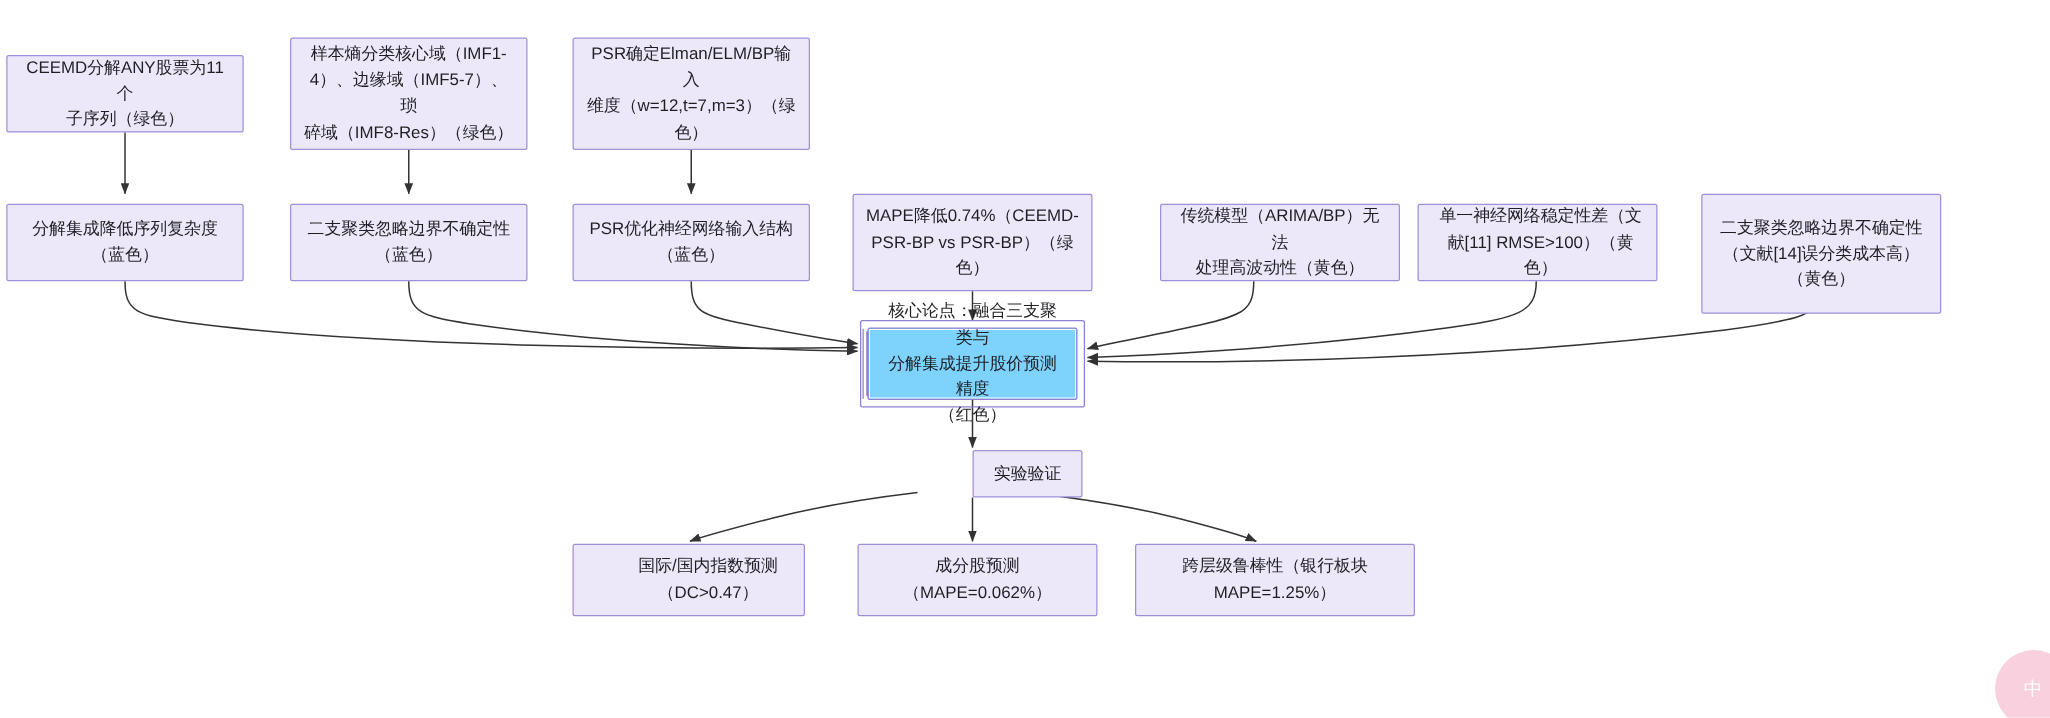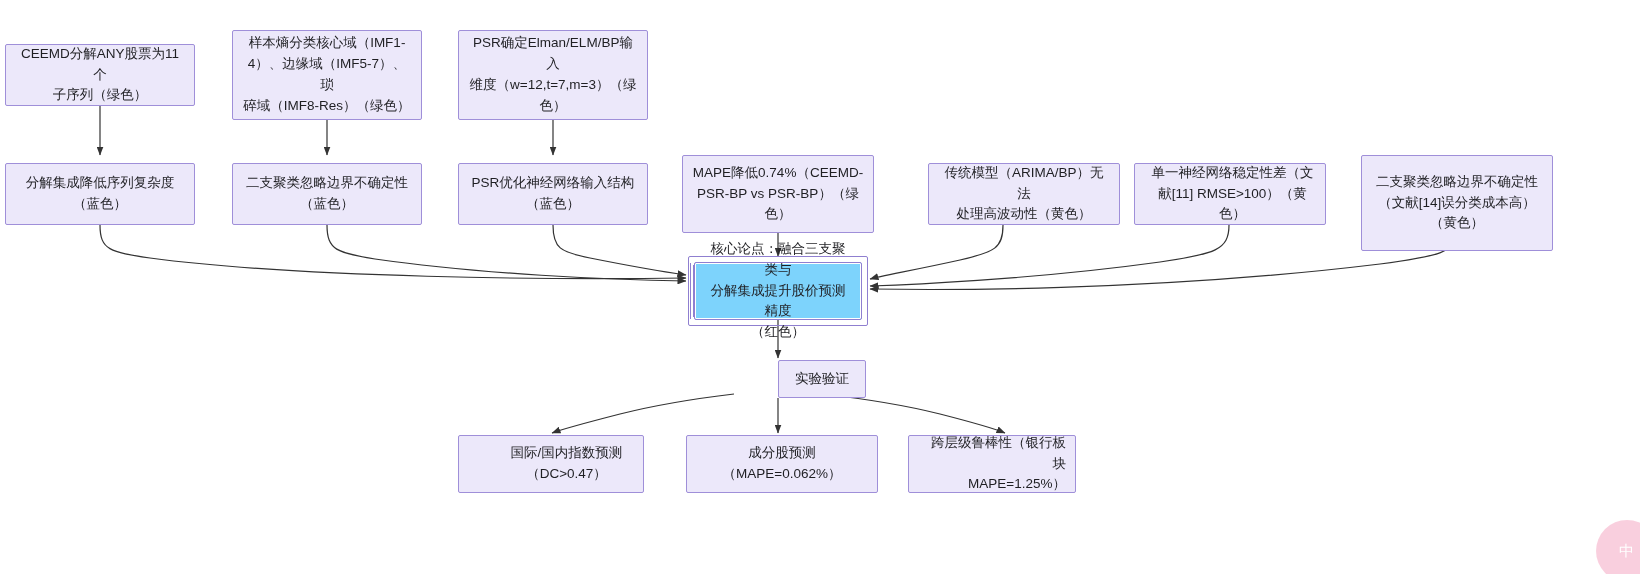--- a/index.html
+++ b/index.html
@@ -135,21 +135,21 @@
 （黄色）</span></div>
       <div class="core-outer" style="left: 688px; top: 256px; width: 180px; height: 70px;"></div>
       <div class="node core" style="left: 694px; top: 262px; width: 168px; height: 58px;"><span>核心论点：融合三支聚类与
 分解集成提升股价预测精度
 （红色）</span></div>
       <div class="node" style="left: 734px; top: 360px; width: 88px; height: 38px; margin-left: 44px;"><span>实验验证</span></div>
       <div class="node" style="left: 458px; top: 435px; width: 186px; height: 58px; padding-left: 40px;"><span>国际/国内指数预测
 （DC&gt;0.47）</span></div>
       <div class="node" style="left: 686px; top: 435px; width: 192px; height: 58px;"><span>成分股预测
 （MAPE=0.062%）</span></div>
-      <div class="node" style="left: 908px; top: 435px; width: 168px; height: 58px; text-align: right;"><span>跨层级鲁棒性（银行板块
+      <div class="node" style="left: 908px; top: 435px; width: 224px; height: 58px;"><span>跨层级鲁棒性（银行板块
 MAPE=1.25%）</span></div>
     </div>
 
   <div class="watermark" style="width: 62px; height: 62px; left: 1596px; top: 520px;">
     <span>中</span>
   </div>
 
 </div>
 
 </body></html>

